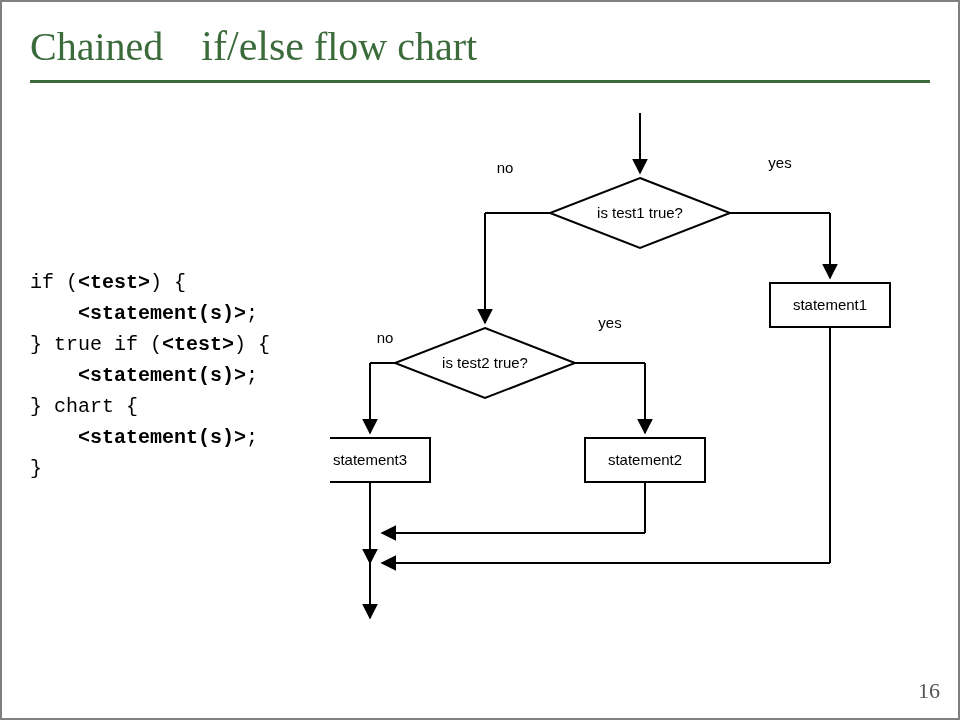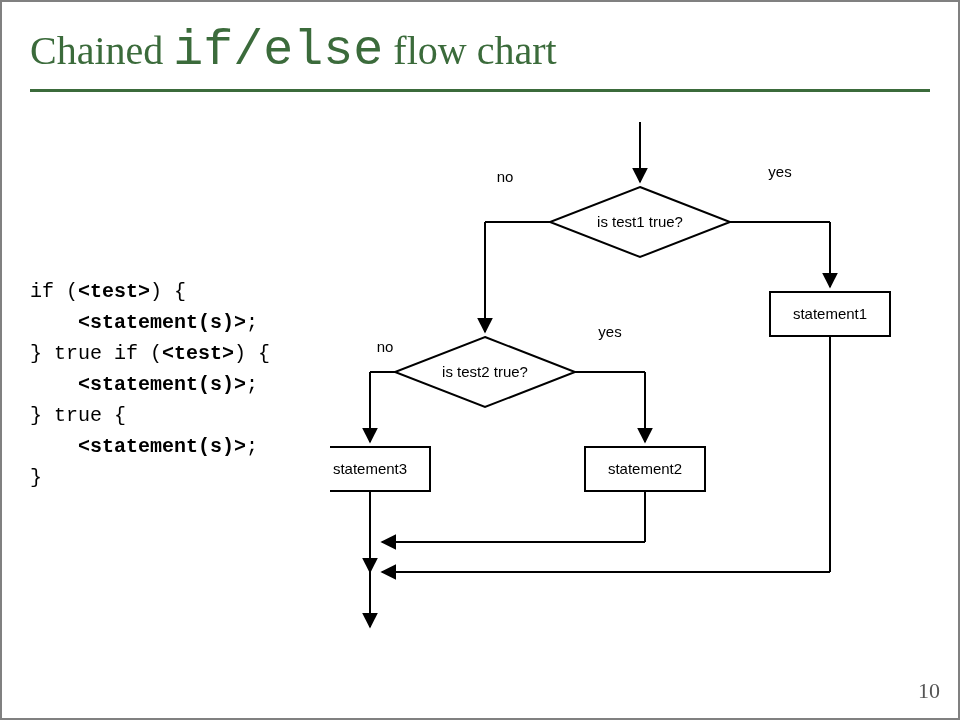--- a/index.html
+++ b/index.html
@@ -1,18 +1,18 @@
 <!DOCTYPE html>
 <html><head>
 <meta charset="utf-8">
 <style>
   html,body{margin:0;padding:0;width:960px;height:720px;background:#fff;font-family:Georgia,"Times New Roman",serif;}
   .slide{box-sizing:border-box;border:2px solid #808080;width:960px;height:720px;position:relative;padding:20px 28px;}
   .title{color:#3b6b3b;font-size:40px;font-weight:normal;border-bottom:3px solid #3b6b3b;padding-bottom:10px;margin-bottom:30px;}
-  .title .mono{font-family:Liberation Mono, monospace;font-size:50px;}
+  .title .mono{font-family:Liberation Serif, serif;font-size:42px;margin-left:28px;}
   .content{display:flex;align-items:center;}
   .code{font-family:"Courier New",monospace;font-size:20px;color:#000;line-height:1.55;flex:0 0 300px;}
   .code .bold{font-weight:bold;}
   .diagram{flex:1;}
   .pagenum{position:absolute;right:18px;bottom:14px;font-family:Georgia,serif;font-size:22px;color:#555;}
   svg text{font-family:Arial,Helvetica,sans-serif;}
 </style>
 </head>
 <body>
 
@@ -21,21 +21,21 @@
     <span>Chained </span><span class="mono">if/else</span><span> flow chart</span>
   </div>
 
   <div class="content">
 
     <div class="code">
       <div><span>if (</span><span class="bold">&lt;test&gt;</span><span>) {</span></div>
       <div><span style="white-space:pre">    </span><span class="bold">&lt;statement(s)&gt;</span><span>;</span></div>
       <div><span>} true if (</span><span class="bold">&lt;test&gt;</span><span>) {</span></div>
       <div><span style="white-space:pre">    </span><span class="bold">&lt;statement(s)&gt;</span><span>;</span></div>
-      <div><span>} true {</span></div>
+      <div><span>} chart {</span></div>
       <div><span style="white-space:pre">    </span><span class="bold">&lt;statement(s)&gt;</span><span>;</span></div>
       <div><span>}</span></div>
     </div>
 
     <div class="diagram">
       <svg width="600" height="520" viewBox="0 0 600 520">
         <defs>
           <marker id="arrow" viewBox="0 0 10 10" refX="9" refY="5" markerWidth="8" markerHeight="8" orient="auto-start-reverse">
             <path d="M 0 0 L 10 5 L 0 10 z" fill="#000"></path>
           </marker>
@@ -81,14 +81,14 @@
 
         <line x1="500" y1="214" x2="500" y2="450" stroke="#000" stroke-width="2"></line>
         <line x1="500" y1="450" x2="52" y2="450" stroke="#000" stroke-width="2" marker-end="url(#arrow)"></line>
 
         <line x1="40" y1="450" x2="40" y2="505" stroke="#000" stroke-width="2" marker-end="url(#arrow)"></line>
       </svg>
     </div>
 
   </div>
 
-  <div class="pagenum">10</div>
+  <div class="pagenum">16</div>
 </div>
 
 </body></html>

